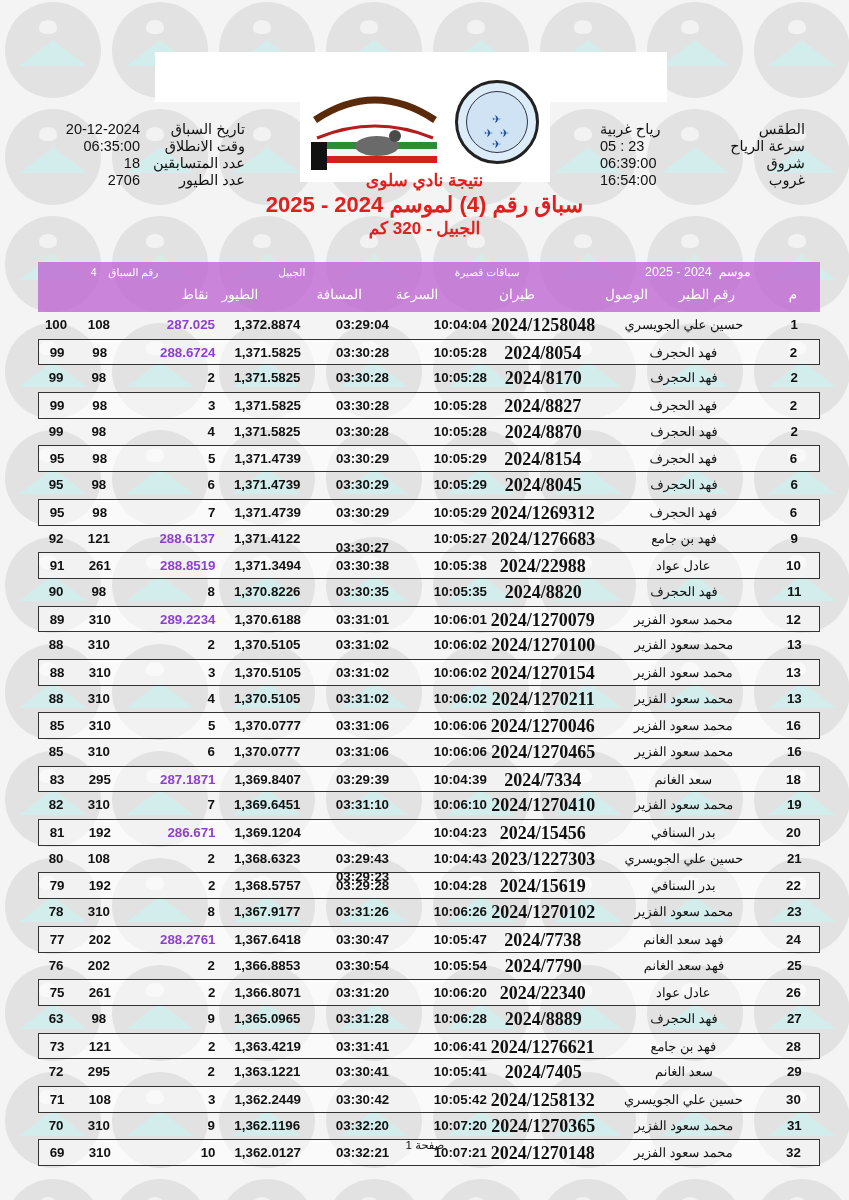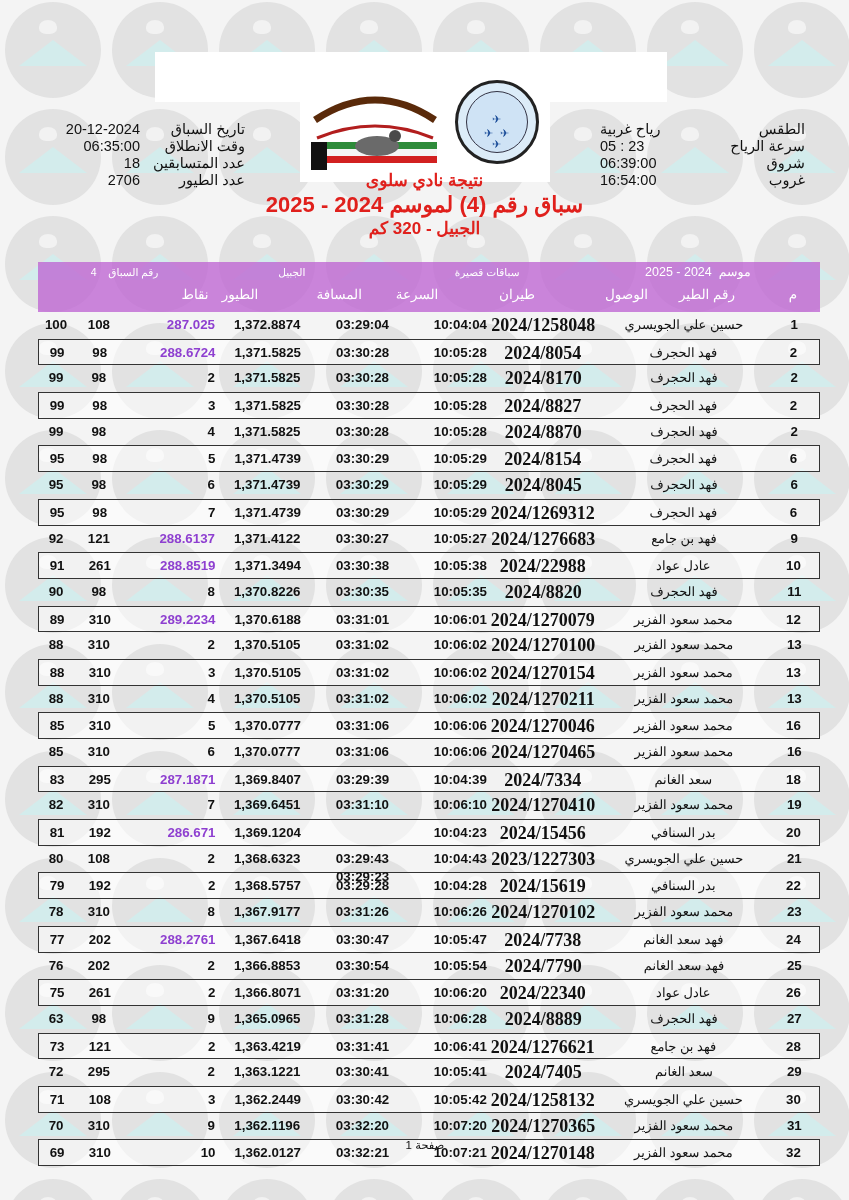--- a/index.html
+++ b/index.html
@@ -362,21 +362,21 @@
         <div class="c-spd" style="direction: ltr;">1,371.4739</div>
         <div class="c-dist" style="direction: ltr;">7</div>
         <div class="c-birds" style="direction: ltr;">98</div>
         <div class="c-pts" style="direction: ltr;">95</div>
       </div>
       <div class="row">
         <div class="c-rank" style="direction: ltr;">9</div>
         <div class="c-name">فهد بن جامع</div>
         <div class="c-ring" style="direction: ltr;">2024/1276683</div>
         <div class="c-arr" style="direction: ltr;">10:05:27</div>
-        <div class="c-fly" style="direction: ltr;">03:30:27</div>
+        <div class="c-fly" style="direction: ltr; margin-top: 9px;">03:30:27</div>
         <div class="c-spd" style="direction: ltr;">1,371.4122</div>
         <div class="c-dist purple" style="direction: ltr;">288.6137</div>
         <div class="c-birds" style="direction: ltr;">121</div>
         <div class="c-pts" style="direction: ltr;">92</div>
       </div>
       <div class="row boxed">
         <div class="c-rank" style="direction: ltr;">10</div>
         <div class="c-name">عادل عواد</div>
         <div class="c-ring" style="direction: ltr;">2024/22988</div>
         <div class="c-arr" style="direction: ltr;">10:05:38</div>

